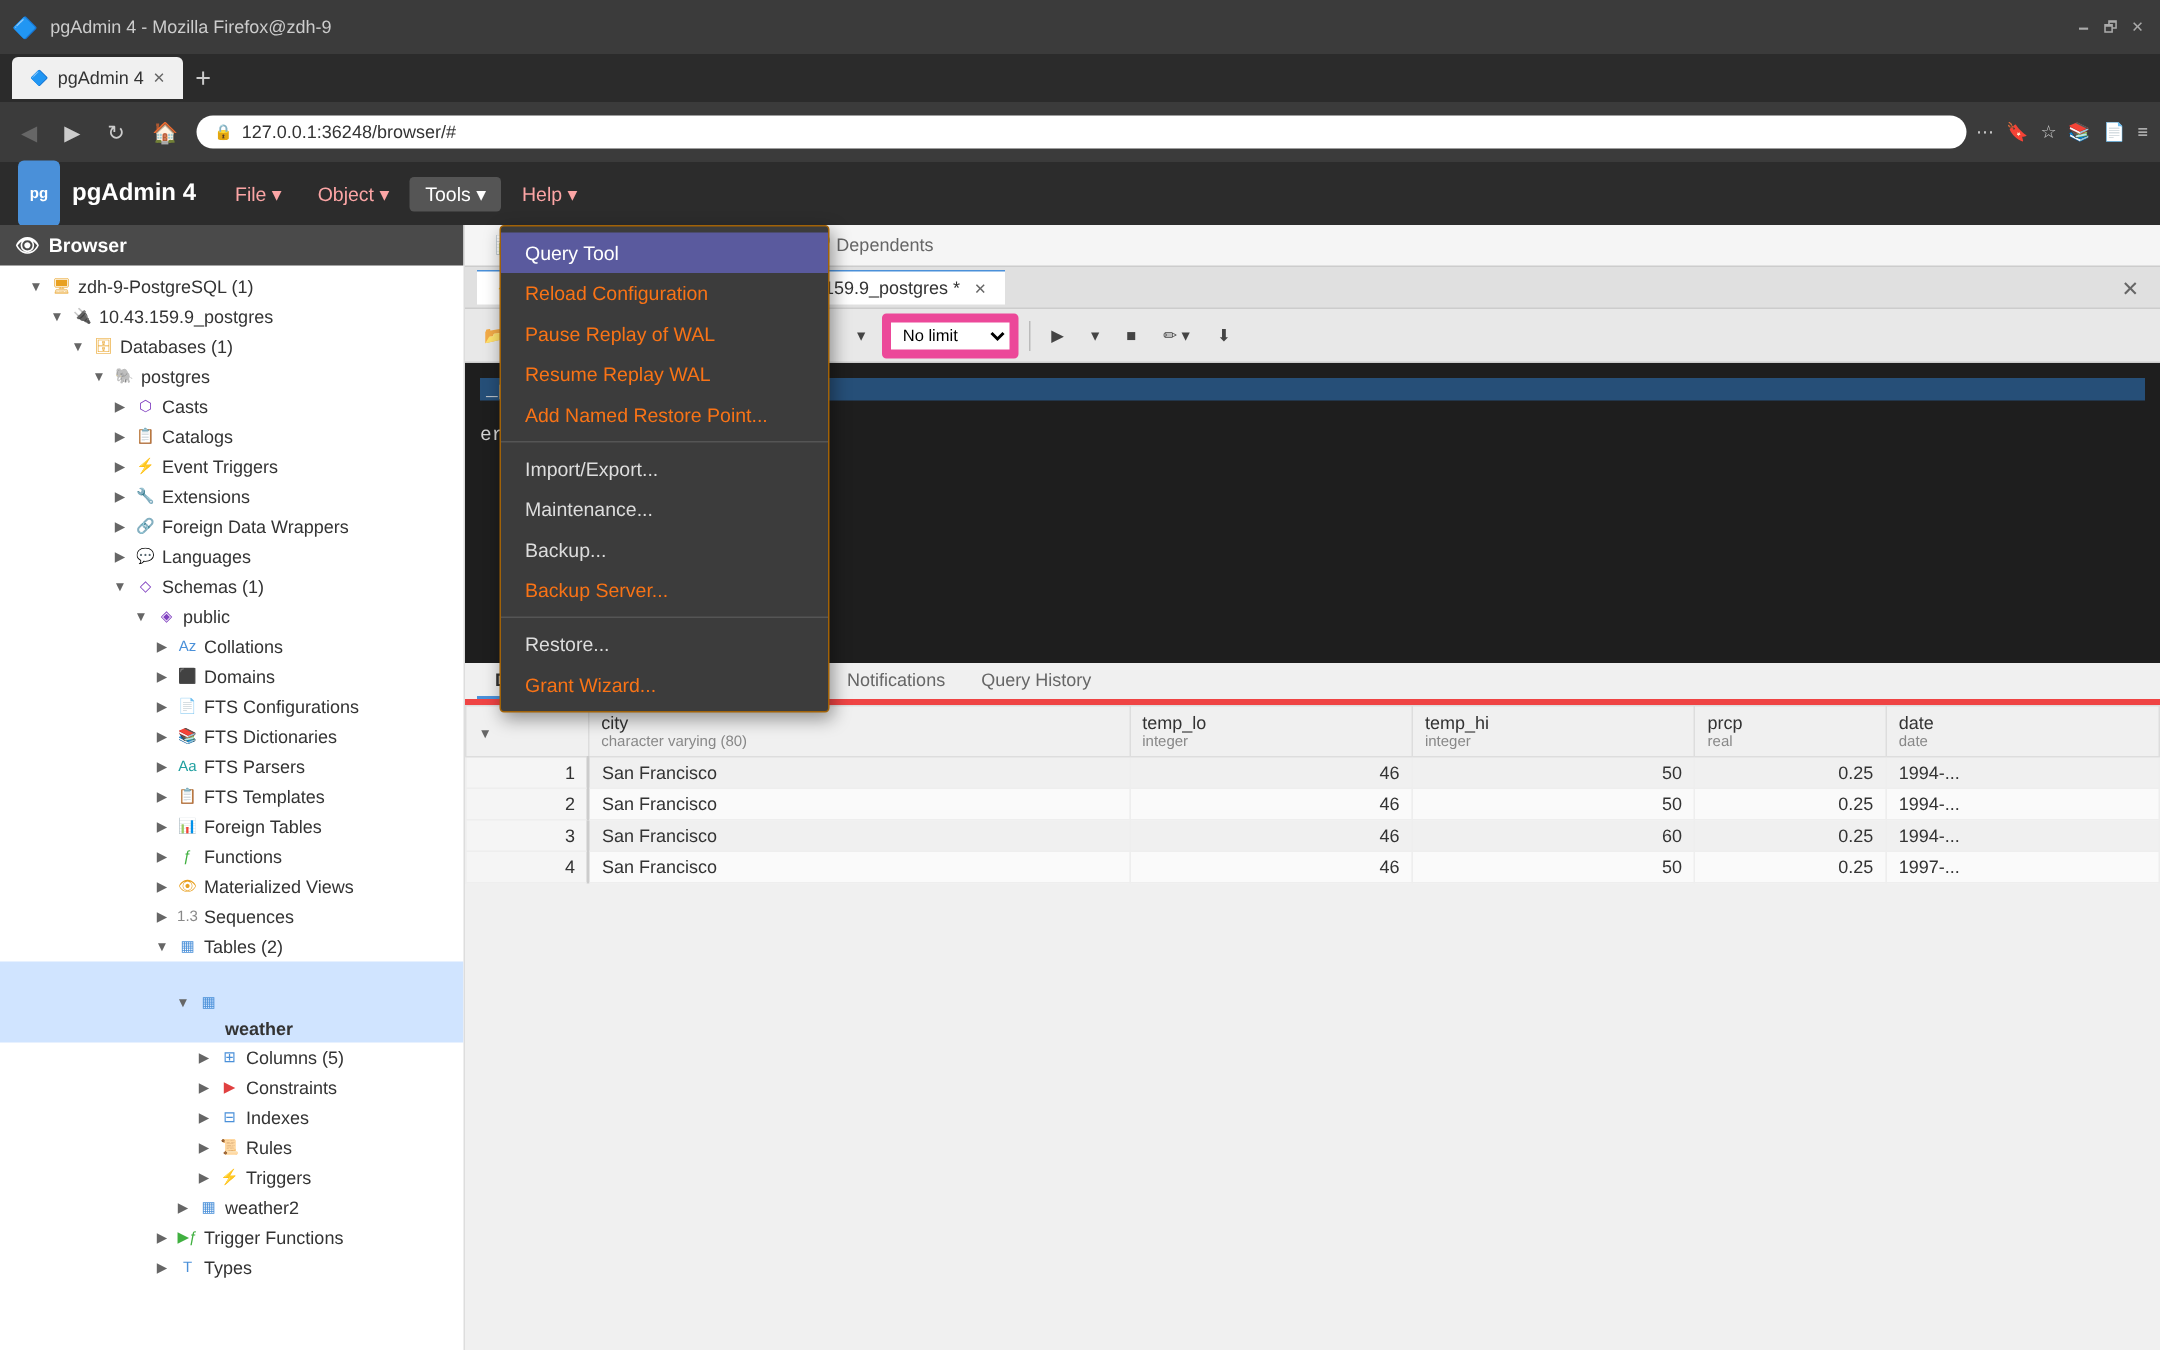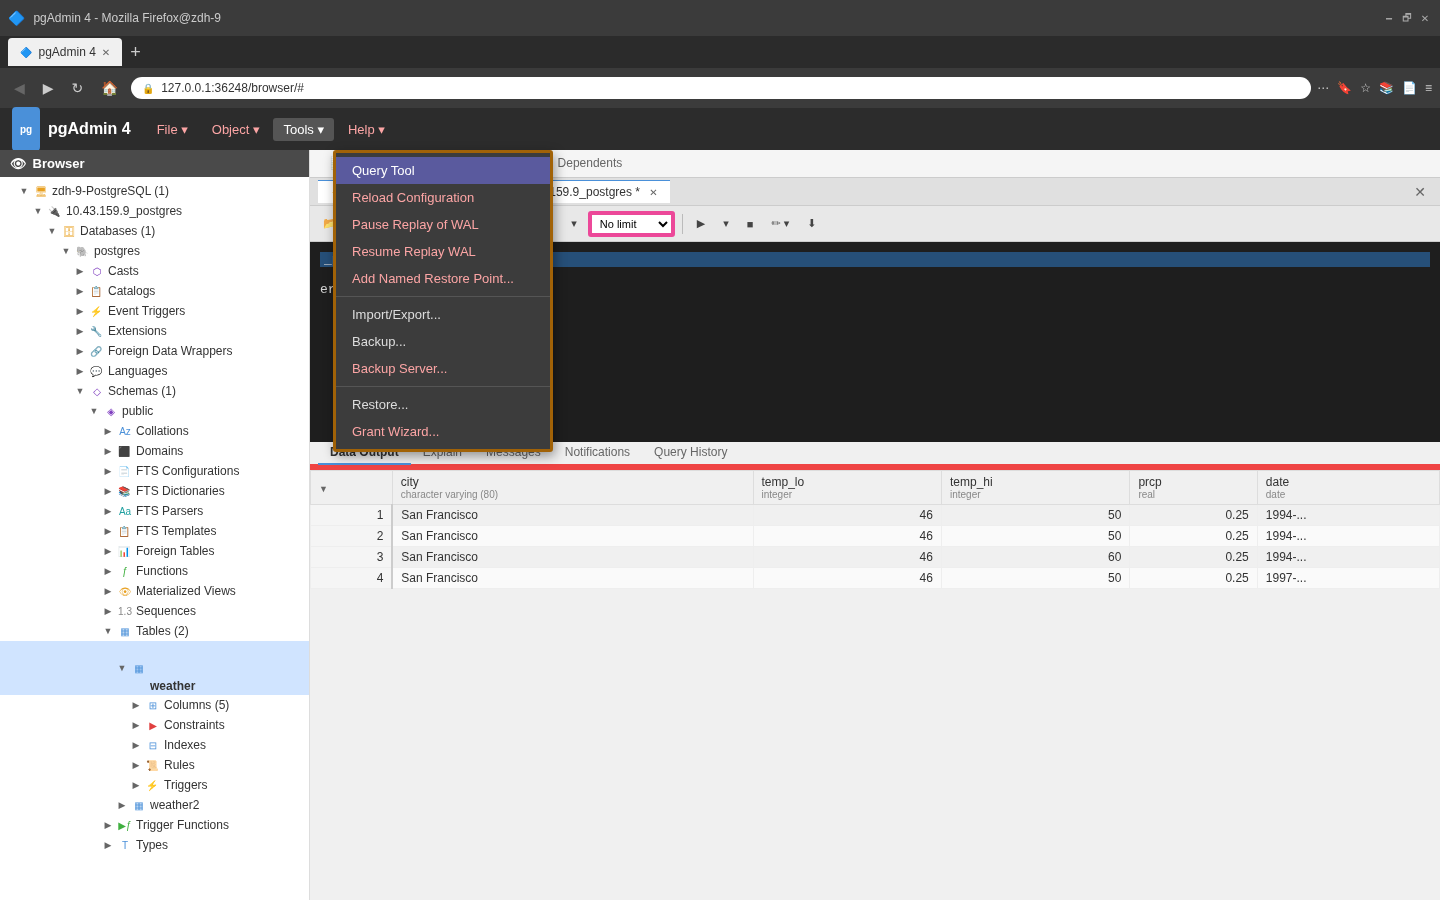--- a/index.html
+++ b/index.html
@@ -57,47 +57,47 @@
     .icon-teal { color: #20a0a0; }
 
     
     .content-area { flex: 1; display: flex; flex-direction: column; overflow: hidden; }
 
     
     .query-toolbar { background: #e8e8e8; border-bottom: 1px solid #ccc; display: flex; align-items: center; gap: 4px; padding: 3px 6px; height: 36px; }
     .toolbar-btn { background: none; border: 1px solid transparent; border-radius: 3px; padding: 3px 6px; cursor: pointer; font-size: 11px; color: #444; display: inline-flex; align-items: center; gap: 3px; }
     .toolbar-btn.disabled { color: #aaa; cursor: default; }
     .toolbar-sep { width: 1px; height: 20px; background: #bbb; margin: 0 3px; }
-    .limit-select { border: 4px solid #ec4899; border-radius: 3px; padding: 2px 4px; font-size: 11px; background: #fff; }
+    .limit-select { border: 6px solid #ec4899; border-radius: 3px; padding: 2px 4px; font-size: 11px; background: #fff; }
 
     
     .panel-tabs { background: #f5f5f5; border-bottom: 1px solid #ccc; display: flex; align-items: center; padding: 0 8px; height: 28px; }
     .panel-tab { padding: 4px 12px; font-size: 12px; color: #666; cursor: pointer; border-bottom: 2px solid transparent; }
 
     
     .query-editor { background: #1e1e1e; flex: 1; padding: 10px; font-family: 'Courier New', monospace; font-size: 13px; color: #d4d4d4; overflow: auto; min-height: 120px; max-height: 200px; }
     .query-editor .selected-line { background: #264f78; display: block; padding: 0 4px; }
 
     
     .results-area { flex: 1; overflow: auto; }
-    .results-tabs { background: #f0f0f0; border-bottom: 6px solid #ef4444; display: flex; padding: 0 8px; height: 28px; align-items: center; }
+    .results-tabs { background: #f0f0f0; border-bottom: 4px solid #ef4444; display: flex; padding: 0 8px; height: 28px; align-items: center; }
     .results-tab { padding: 4px 12px; font-size: 12px; color: #666; cursor: pointer; border-bottom: 2px solid transparent; }
     .results-tab.active { color: #333; font-weight: bold; border-bottom-color: #4a90d9; }
 
     
     .data-table { width: 100%; border-collapse: collapse; font-size: 12px; }
     .data-table th { background: #f0f0f0; border: 1px solid #ddd; padding: 4px 8px; text-align: left; font-weight: normal; color: #333; white-space: nowrap; }
     .data-table th .col-type { color: #888; font-size: 10px; display: block; }
     .data-table td { border: 1px solid #eee; padding: 3px 8px; color: #333; white-space: nowrap; }
     .data-table tr:nth-child(even) td { background: #fafafa; }
     .row-num { color: #888; text-align: right; border-right: 2px solid #ccc !important; background: #f5f5f5 !important; }
     .sort-icon { color: #666; font-size: 9px; }
-    .dropdown-menu { position: fixed; top: 150px; left: 333px; background: #3c3c3c; border: 3px solid #a16207; border-radius: 3px; z-index: 200; min-width: 220px; padding: 4px 0; box-shadow: 2px 4px 12px rgba(0,0,0,0.4); }
+    .dropdown-menu { position: fixed; top: 150px; left: 333px; background: #3c3c3c; border: 1px solid #a16207; border-radius: 3px; z-index: 200; min-width: 220px; padding: 4px 0; box-shadow: 2px 4px 12px rgba(0,0,0,0.4); }
     .dropdown-item { padding: 6px 16px; color: #ddd; cursor: pointer; font-size: 13px; display: flex; align-items: center; }
-    .dropdown-item.disabled { color: #fca5a5; cursor: default; }
+    .dropdown-item.disabled { color: #f97316; cursor: default; }
     .dropdown-item.active { background: #5a5a9e; color: #fff; }
     .dropdown-sep { height: 1px; background: #555; margin: 4px 0; }
 
     
     .query-tab-header { background: #e0e0e0; border-bottom: 1px solid #ccc; display: flex; align-items: center; padding: 0 8px; height: 28px; }
     .query-tab-item { padding: 4px 12px; font-size: 12px; color: #444; cursor: pointer; }
     .query-tab-item.active { background: #fff; border-top: 1px solid #4a90d9; color: #333; }
     .query-tab-close { font-size: 10px; color: #666; margin-left: 6px; cursor: pointer; }
     .query-tab-area { display: flex; align-items: center; flex: 1; }
     .query-close-panel { margin-left: auto; font-size: 14px; color: #666; cursor: pointer; padding: 0 6px; }
@@ -684,18 +684,19 @@
 </div>
 
 <div class="dropdown-menu" id="tools-menu">
   <div class="dropdown-item active">Query Tool</div>
   <div class="dropdown-item disabled">Reload Configuration</div>
   <div class="dropdown-item disabled">Pause Replay of WAL</div>
   <div class="dropdown-item disabled">Resume Replay WAL</div>
   <div class="dropdown-item disabled">Add Named Restore Point...</div>
   <div class="dropdown-sep"></div>
   <div class="dropdown-item">Import/Export...</div>
+  <div class="dropdown-item">Maintenance...</div>
   <div class="dropdown-item">Backup...</div>
   <div class="dropdown-item disabled">Backup Server...</div>
   <div class="dropdown-sep"></div>
   <div class="dropdown-item">Restore...</div>
   <div class="dropdown-item disabled">Grant Wizard...</div>
 </div>
 
 </body></html>

